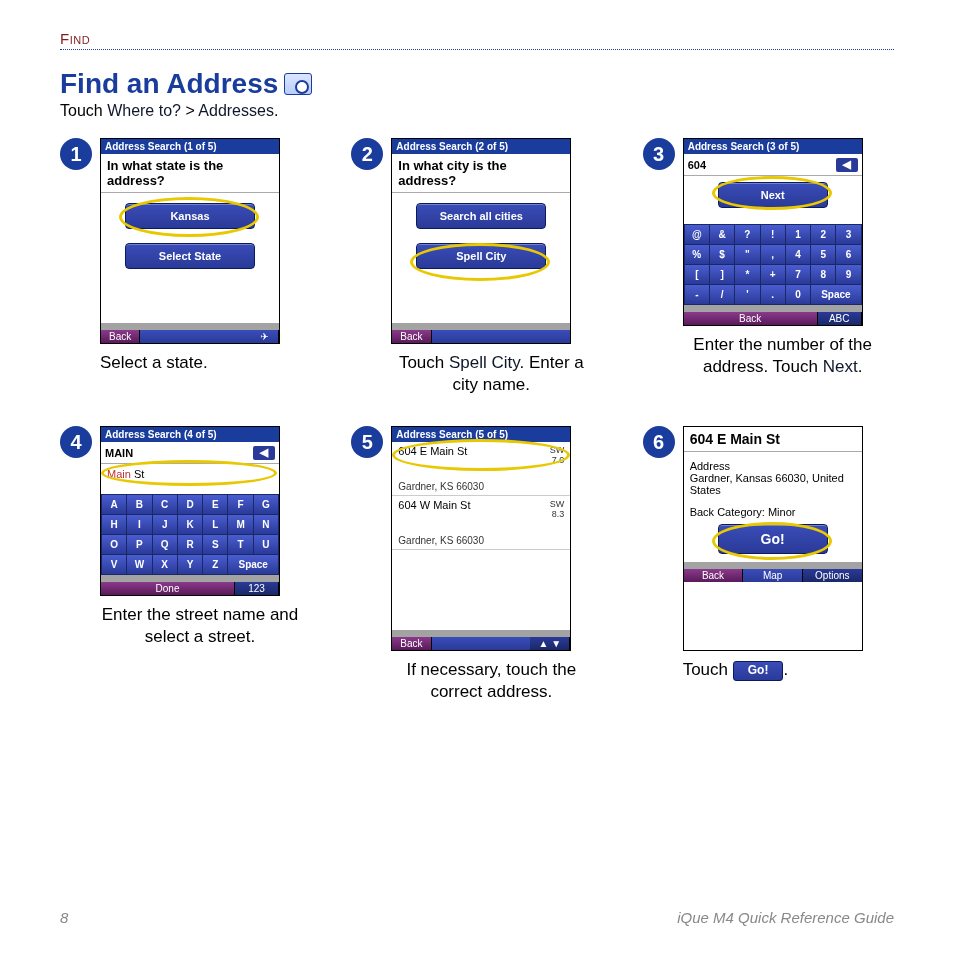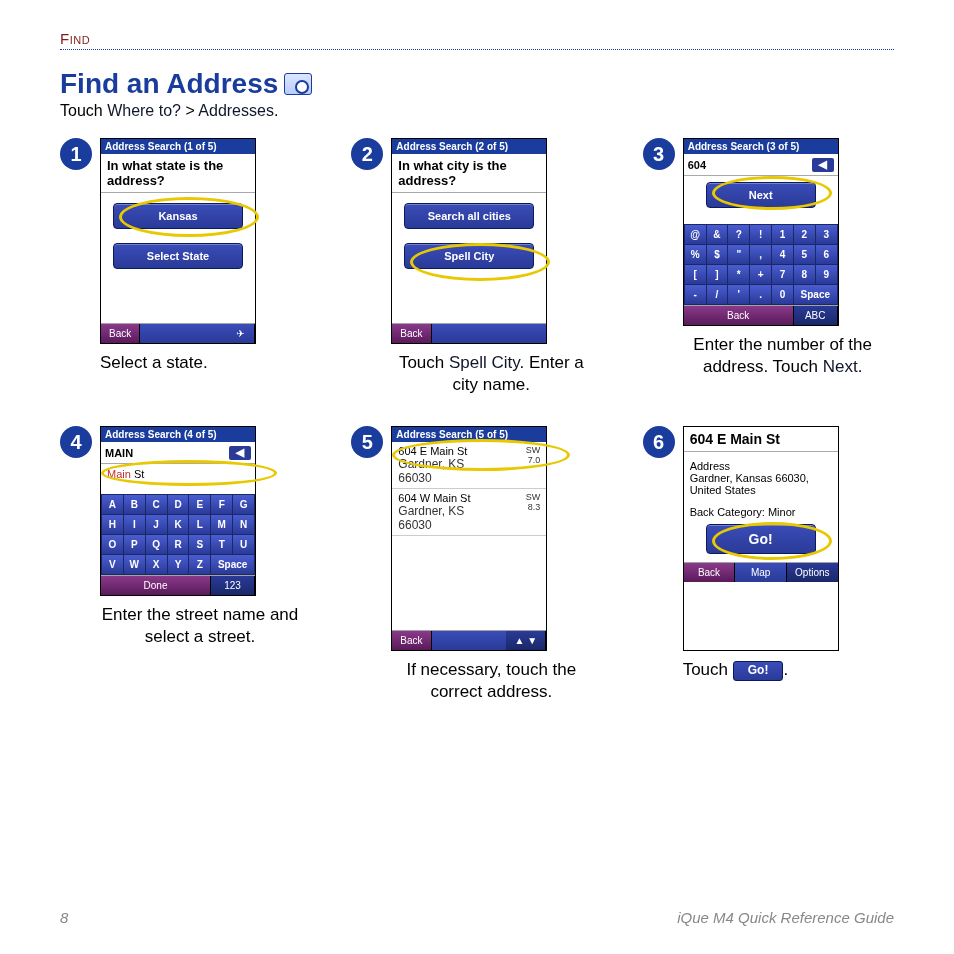--- a/index.html
+++ b/index.html
@@ -62,21 +62,21 @@
   .step-num {
     width: 32px; height: 32px;
     background: #1a3c9c;
     color: #fff;
     border-radius: 50%;
     display: flex; align-items: center; justify-content: center;
     font-size: 20px; font-weight: bold;
     flex-shrink: 0;
   }
   .screen {
-    width: 156px;
+    width: 180px;
     border: 1px solid #000;
     background: #fff;
     font-size: 11px;
     display: flex;
     flex-direction: column;
     position: relative;
   }
   .screen-title {
     background: #1a3c9c;
     color: #fff;
@@ -108,21 +108,21 @@
     padding: 6px 10px;
     font-size: 11px;
     width: 130px;
     text-align: center;
     font-weight: bold;
     box-shadow: inset 0 1px 0 rgba(255,255,255,0.3);
   }
   .footer-bar {
     display: flex;
     height: 20px;
-    border-top: 1px solid #a3a3a3;
+    border-top: 7px solid #a3a3a3;
   }
   .footer-btn {
     background: linear-gradient(#8a3a8a, #5a1a5a);
     color: #fff;
     font-size: 10px;
     display: flex; align-items: center; justify-content: center;
     border-right: 1px solid #000;
     padding: 0 8px;
   }
   .footer-btn.blue { background: linear-gradient(#3a4db8, #2a3a98); }
@@ -176,21 +176,21 @@
     font-weight: bold;
   }
   .key.wide2 { grid-column: span 2; }
   .list-row {
     display: flex;
     justify-content: space-between;
     padding: 3px 6px;
     border-bottom: 1px solid #ccc;
     font-size: 11px;
   }
-  .list-row .sub { color: #333; font-size: 12px; }
+  .list-row .sub { color: #333; font-size: 10px; margin-top: 24px; }
   .list-row .right { text-align: right; font-size: 9px; color: #333; margin-left: 47px; }
   .result-title {
     font-weight: bold;
     font-size: 14px;
     padding: 4px 6px;
     border-bottom: 1px solid #aaa;
   }
   .result-body {
     padding: 8px 6px;
     font-size: 11px;

